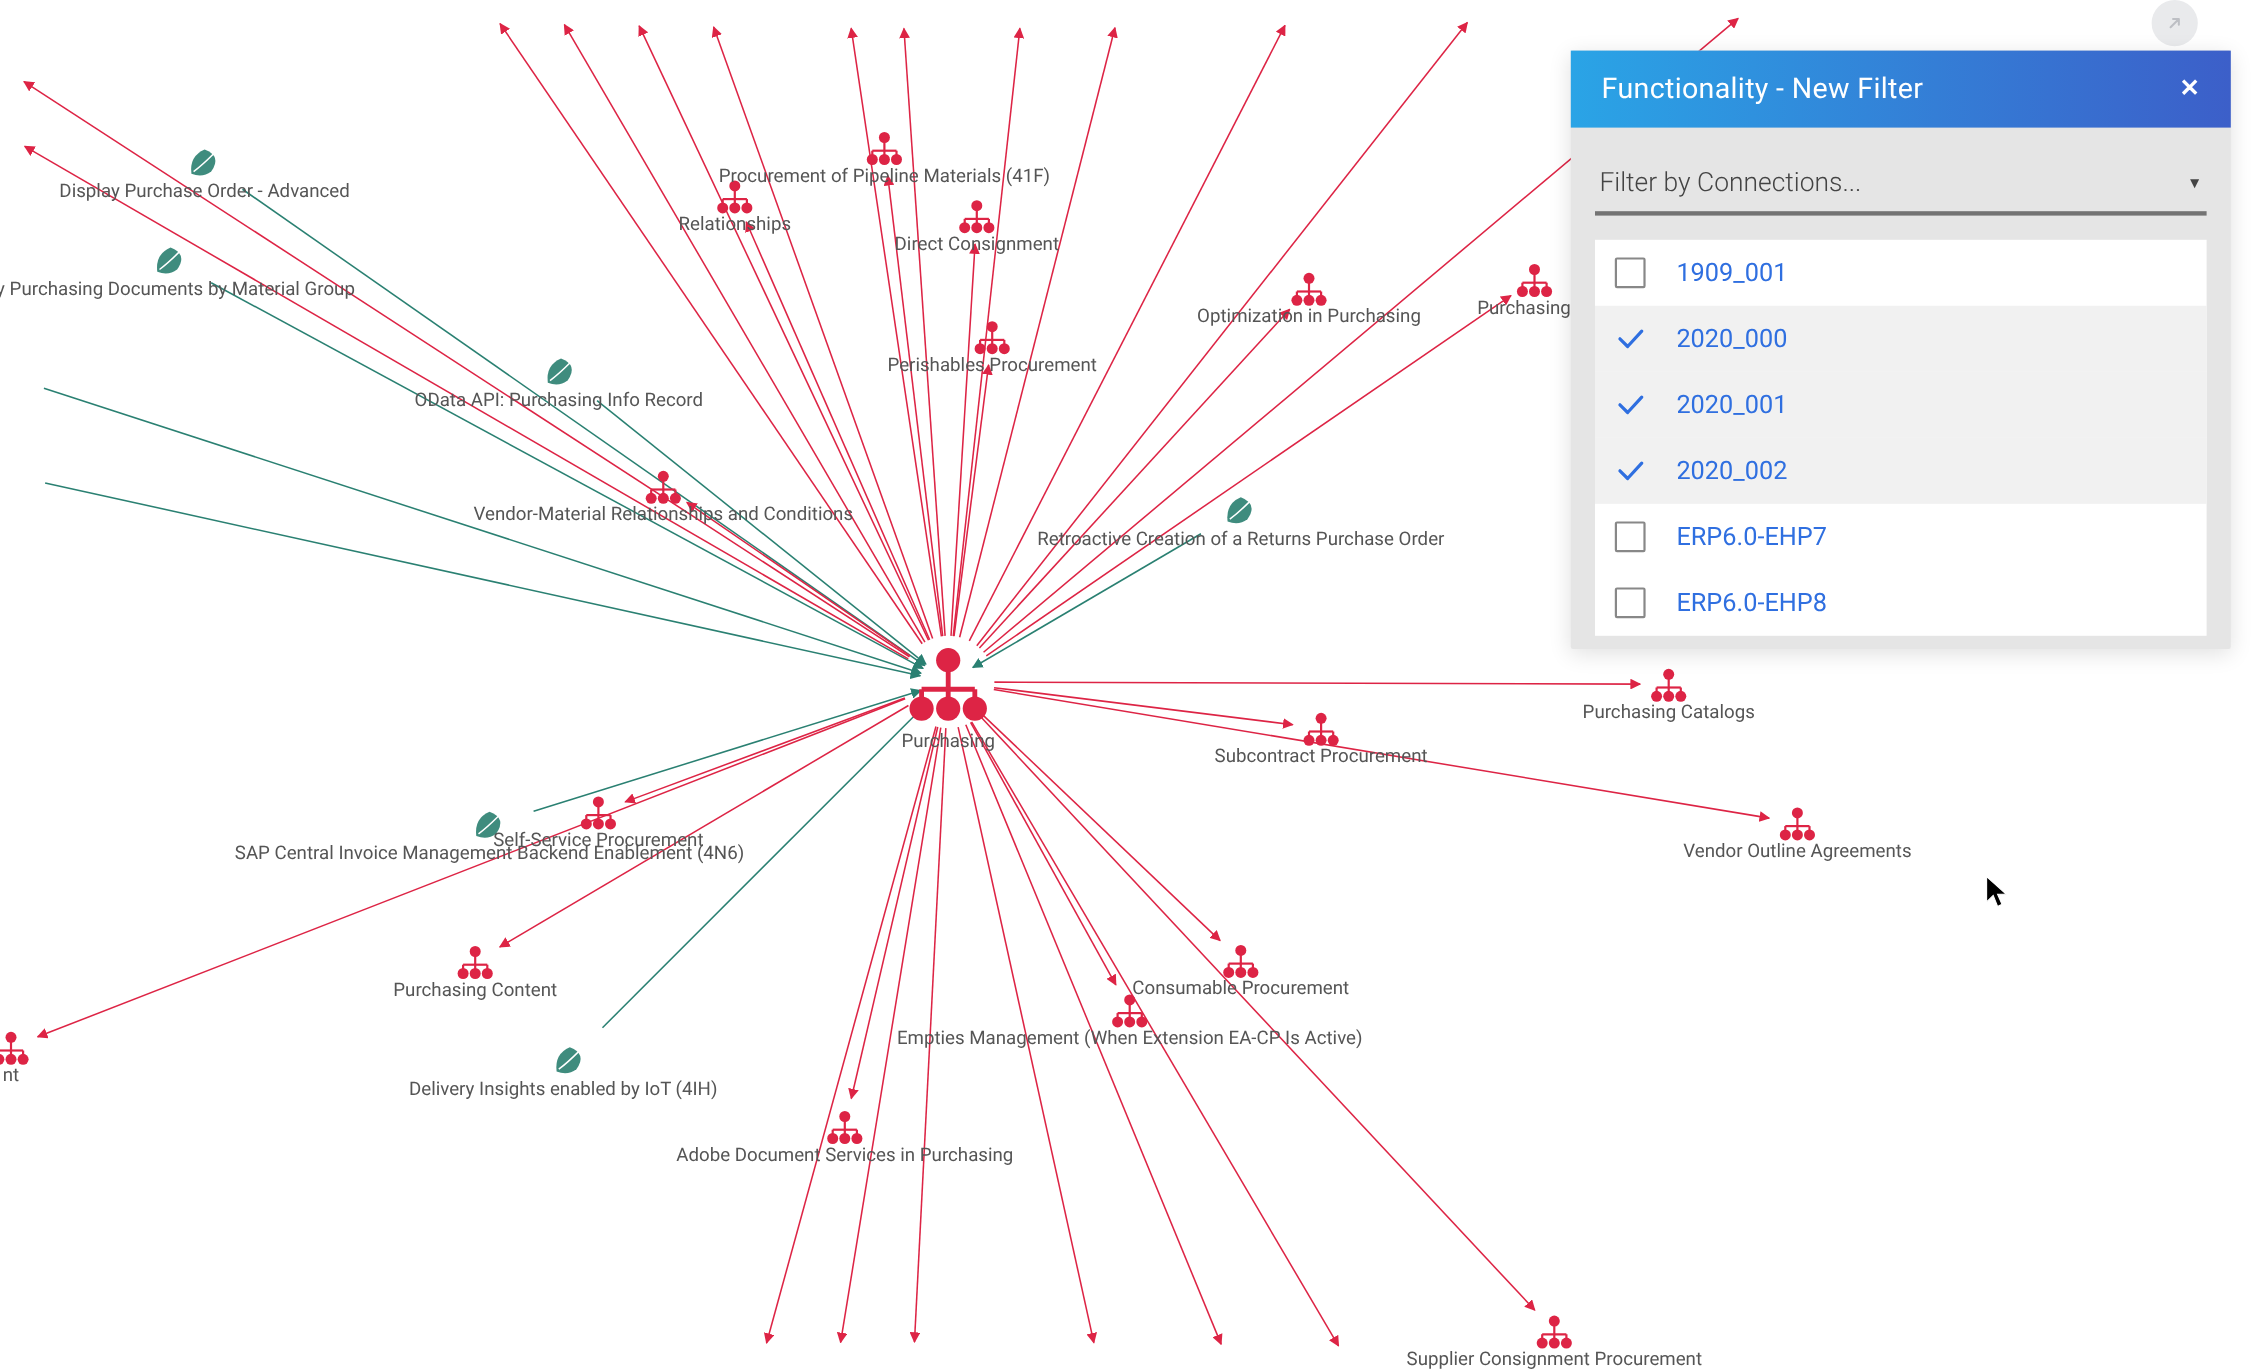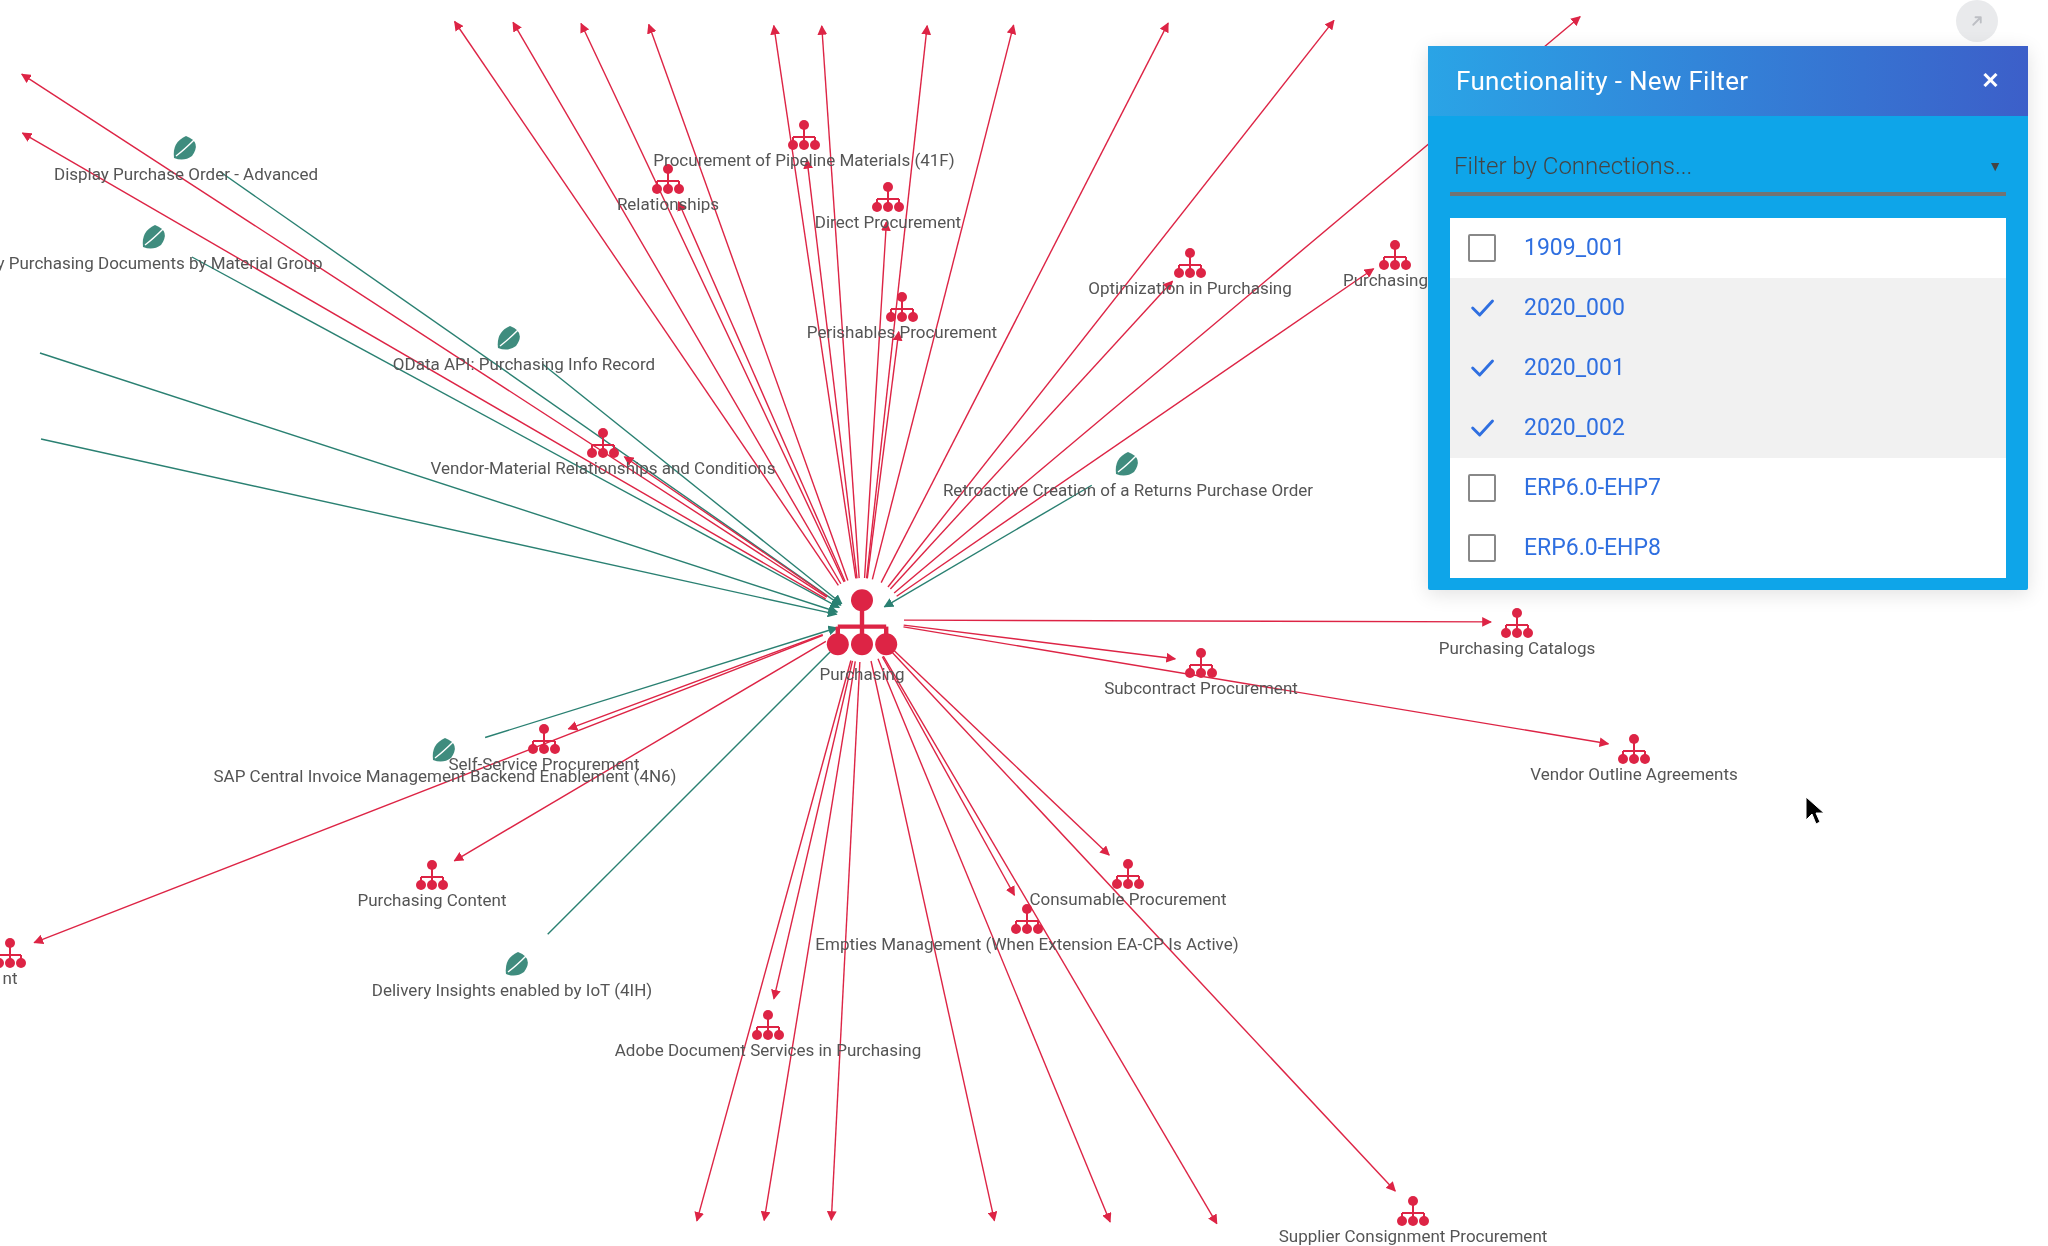--- a/index.html
+++ b/index.html
@@ -27,21 +27,21 @@
     white-space: nowrap;
     transform: translate(-50%, 0);
     pointer-events: none;
   }
   
   .panel {
     position: absolute;
     top: 46px;
     right: 20px;
     width: 600px;
-    background: #0ea5e9;
+    background: #e5e5e5;
     box-shadow: 0 4px 20px rgba(0,0,0,0.12);
     border-radius: 2px;
     font-family: inherit;
   }
   .panel-header {
     background: linear-gradient(90deg, #2aa4e6 0%, #3c5fc9 100%);
     color: #fff;
     padding: 20px 28px;
     font-size: 26px;
     font-weight: 400;
@@ -413,24 +413,24 @@
         <circle cx="0" cy="11" r="5" fill="#dd2445"></circle>
         <circle cx="11" cy="11" r="5" fill="#dd2445"></circle>
       </g>
     </g>
 </svg>
 
 <div id="labels">
     <div class="node-label" style="left: 862px; top: 664px;">Purchasing</div>
     <div class="node-label" style="left: 186px; top: 164px;">Display Purchase Order - Advanced</div>
     <div class="node-label" style="left: 155px; top: 253px;">ay Purchasing Documents by Material Group</div>
-    <div class="node-label" style="left: 524px; top: 354px;">OData API: Purchasing Info Record</div>
+    <div class="node-label" style="left: 508px; top: 354px;">OData API: Purchasing Info Record</div>
     <div class="node-label" style="left: 804px; top: 150px;">Procurement of Pipeline Materials (41F)</div>
     <div class="node-label" style="left: 668px; top: 194px;">Relationships</div>
-    <div class="node-label" style="left: 888px; top: 212px;">Direct Procurement</div>
+    <div class="node-label" style="left: 888px; top: 212px;">Direct Consignment</div>
     <div class="node-label" style="left: 902px; top: 322px;">Perishables Procurement</div>
     <div class="node-label" style="left: 1190px; top: 278px;">Optimization in Purchasing</div>
     <div class="node-label" style="left: 1395px; top: 270px;">Purchasing Pl</div>
     <div class="node-label" style="left: 1128px; top: 480px;">Retroactive Creation of a Returns Purchase Order</div>
     <div class="node-label" style="left: 603px; top: 458px;">Vendor-Material Relationships and Conditions</div>
     <div class="node-label" style="left: 544px; top: 754px;">Self-Service Procurement</div>
     <div class="node-label" style="left: 445px; top: 766px;">SAP Central Invoice Management Backend Enablement (4N6)</div>
     <div class="node-label" style="left: 432px; top: 890px;">Purchasing Content</div>
     <div class="node-label" style="left: 512px; top: 980px;">Delivery Insights enabled by IoT (4IH)</div>
     <div class="node-label" style="left: 768px; top: 1040px;">Adobe Document Services in Purchasing</div>

